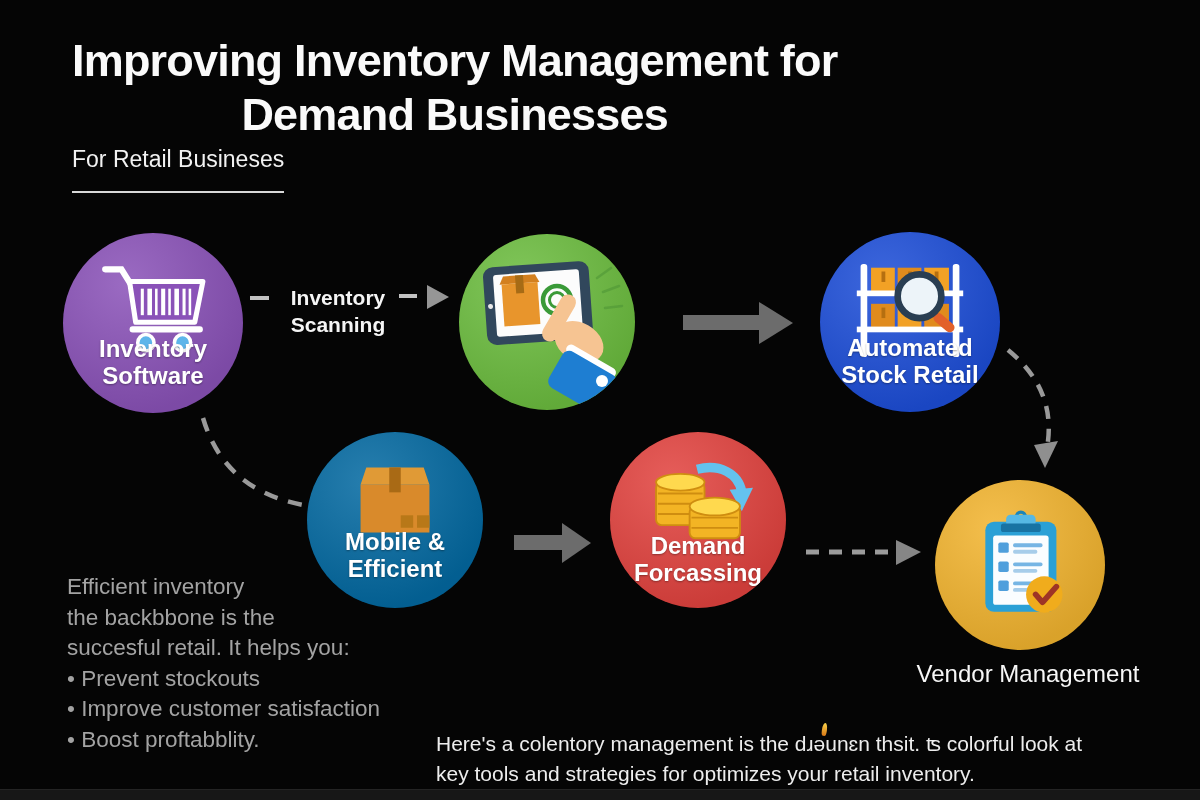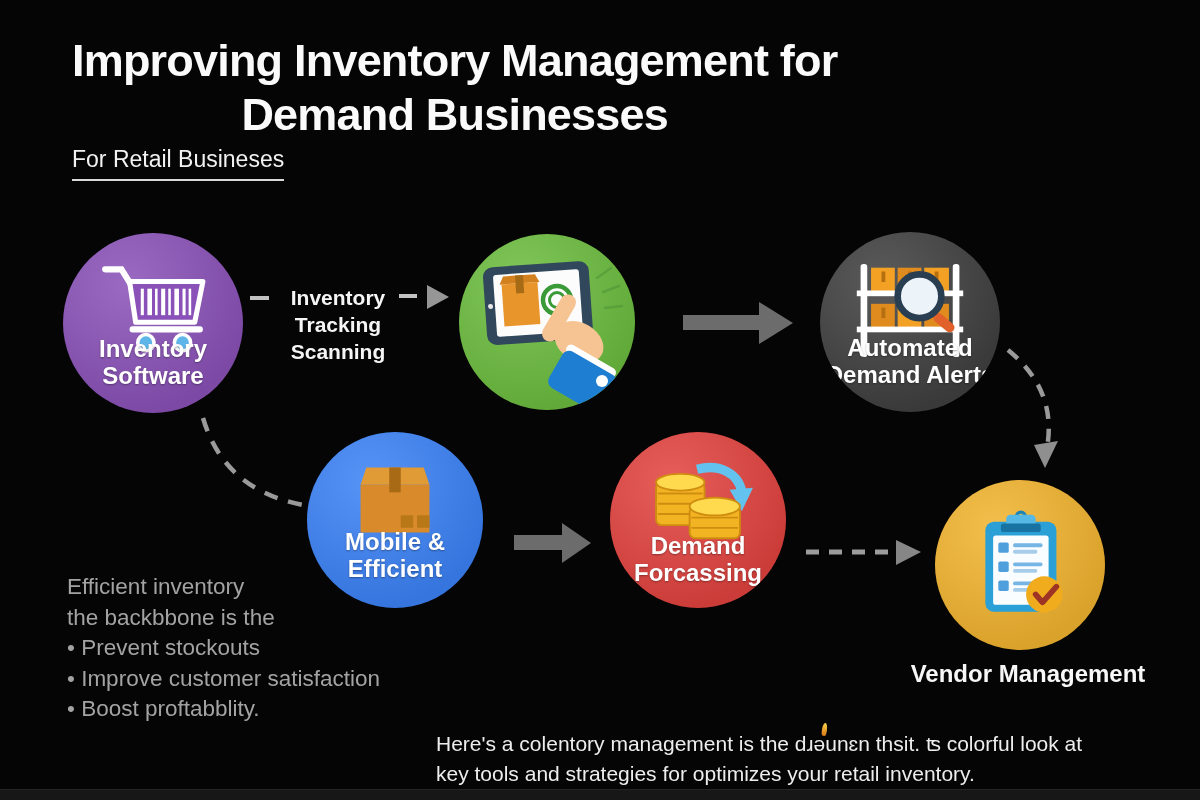--- a/index.html
+++ b/index.html
@@ -10,21 +10,21 @@
     font-family:"Liberation Sans", sans-serif;
   }
   .title {
     position:absolute; left:72px; top:34px;
     font-size:45px; font-weight:700; line-height:1.19;
     color:#fafafa; letter-spacing:-0.8px;text-align:center;
   }
   .subtitle {
     position:absolute; left:72px; top:146px;
     font-size:23px; color:#f2f2f2;
-    border-bottom:2px solid #d9d9d9; padding-bottom:6px;
+    border-bottom:2px solid #d9d9d9; padding-bottom:18px;
   }
   svg.connectors { position:absolute; left:0; top:0; z-index:1; }
   .node {
     position:absolute; border-radius:50%; overflow:hidden; z-index:2;
   }
   .node::after {
     content:""; position:absolute; inset:0; border-radius:50%;
     background:radial-gradient(circle at 35% 28%, rgba(255,255,255,.14), rgba(0,0,0,.10) 75%);
     pointer-events:none;
   }
@@ -34,21 +34,21 @@
     color:#fff; font-weight:700; font-size:24px; line-height:27px;
     text-shadow:0 1px 2px rgba(0,0,0,.35);
   }
   .edge-label {
     position:absolute; left:258px; top:284px; width:160px; z-index:3;
     text-align:center; color:#f5f5f5; font-weight:700;
     font-size:21px; line-height:27px;
   }
   .vendor-label {
     position:absolute; left:870px; top:660px; width:316px; z-index:3;
-    text-align:center; color:#f7f7f7; font-weight:700; font-size:24px;
+    text-align:center; color:#f7f7f7; font-weight:400; font-size:24px;
   }
   .benefits {
     position:absolute; left:67px; top:572px; z-index:3;
     color:#a3a3a3; font-size:22.5px; line-height:30.5px;
   }
   .footer-text {
     position:absolute; left:436px; top:729px; z-index:3;
     color:#ededed; font-size:21px; line-height:29.5px;
   }
   .flame {
@@ -106,21 +106,20 @@
       <circle cx="84" cy="82" r="8" fill="#5db5ea" stroke="#fff" stroke-width="3.5"></circle>
     </svg>
     <div class="node-label" style="top:102px;">
       <div>Inventory</div>
       <div>Software</div>
     </div>
   </div>
 
   <div class="edge-label">
     <div>Inventory</div>
-    <div>Tracking</div>
     <div>Scanning</div>
   </div>
 
   <div class="node" style="left: 459px; top: 234px; width: 176px; height: 176px; background-color: rgb(108, 189, 63);">
     <svg class="icon" style="left:0; top:0;" width="176" height="176" viewBox="0 0 176 176">
       <g opacity="0.55" stroke="#4d9436" stroke-width="2.5" stroke-linecap="round">
         <line x1="138" y1="44" x2="152" y2="34"></line>
         <line x1="144" y1="58" x2="160" y2="52"></line>
         <line x1="146" y1="74" x2="163" y2="72"></line>
       </g>
@@ -137,46 +136,46 @@
       <rect x="92" y="58" width="16" height="52" rx="8" fill="#f6c492" transform="rotate(30 100 84)"></rect>
       <ellipse cx="120" cy="108" rx="26" ry="19" fill="#f6c492" transform="rotate(30 120 108)"></ellipse>
       <g transform="rotate(30 128 142)">
         <rect x="96" y="122" width="56" height="10" rx="5" fill="#fff"></rect>
         <rect x="96" y="128" width="62" height="42" rx="8" fill="#1e7ed2"></rect>
       </g>
       <circle cx="143" cy="147" r="6" fill="#fff"></circle>
     </svg>
   </div>
 
-  <div class="node" style="left: 820px; top: 232px; width: 180px; height: 180px; background-color: #404040;">
+  <div class="node" style="left: 820px; top: 232px; width: 180px; height: 180px; background-color: #1d4ed8;">
     <svg class="icon" style="left:33px; top:26px;" width="114" height="103" viewBox="0 0 120 108">
       <rect x="19" y="10" width="25" height="25" fill="#f2a125"></rect>
       <rect x="47" y="10" width="25" height="25" fill="#e08b1d"></rect>
       <rect x="75" y="10" width="26" height="25" fill="#f2a125"></rect>
       <rect x="19" y="48" width="25" height="25" fill="#e08b1d"></rect>
       <rect x="47" y="48" width="25" height="25" fill="#f2a125"></rect>
       <rect x="75" y="48" width="26" height="25" fill="#e08b1d"></rect>
       <rect x="30" y="14" width="4" height="11" fill="#b56f10"></rect>
       <rect x="58" y="14" width="4" height="11" fill="#b56f10"></rect>
       <rect x="86" y="14" width="4" height="11" fill="#b56f10"></rect>
       <rect x="30" y="52" width="4" height="11" fill="#b56f10"></rect>
       <rect x="8" y="6" width="7" height="98" rx="3" fill="#fff"></rect>
       <rect x="105" y="6" width="7" height="98" rx="3" fill="#fff"></rect>
       <rect x="4" y="34" width="112" height="6" fill="#fff"></rect>
       <rect x="4" y="72" width="112" height="6" fill="#fff"></rect>
       <rect x="86" y="56" width="26" height="10" rx="5" fill="#e2612a" transform="rotate(40 88 60)"></rect>
       <circle cx="70" cy="40" r="23" fill="#edf4f9" stroke="#2a3e52" stroke-width="7"></circle>
     </svg>
     <div class="node-label" style="top:102px;">
       <div>Automated</div>
-      <div>Demand Alerts</div>
-    </div>
-  </div>
-
-  <div class="node" style="left: 307px; top: 432px; width: 176px; height: 176px; background-color: #3b82f6;">
+      <div>Stock Retail</div>
+    </div>
+  </div>
+
+  <div class="node" style="left: 307px; top: 432px; width: 176px; height: 176px; background-color: #0369a1;">
     <svg class="icon" style="left:38px; top:24px;" width="100" height="88" viewBox="0 0 104 92">
       <polygon points="16,30 88,30 82,12 22,12" fill="#e09a36"></polygon>
       <rect x="16" y="30" width="72" height="50" fill="#d98a2b"></rect>
       <rect x="46" y="12" width="12" height="26" fill="#a96a15"></rect>
       <rect x="58" y="62" width="13" height="13" fill="#b87818"></rect>
       <rect x="75" y="62" width="13" height="13" fill="#b87818"></rect>
     </svg>
     <div class="node-label" style="top:96px;">
       <div>Mobile &amp;</div>
       <div>Efficient</div>
@@ -224,20 +223,21 @@
       <circle cx="88" cy="100" r="21" fill="#f0ac1c"></circle>
       <path d="M78 100 l8 9 l16 -18" stroke="#9e3426" stroke-width="6.5" fill="none" stroke-linecap="round" stroke-linejoin="round"></path>
     </svg>
   </div>
 
   <div class="vendor-label">Vendor Management</div>
 
   <div class="benefits">
     <div>Efficient inventory</div>
     <div>the backbbone is the</div>
+    <div>succesful retail. It helps you:</div>
     <div>• Prevent stockouts</div>
     <div>• Improve customer satisfaction</div>
     <div>• Boost proftabblity.</div>
   </div>
 
   <div class="footer-text">
     <span class="flame"></span>
     <div>Here's a colentory management is the dɹəunɛn thsit. ʦ colorful look at</div>
     <div>key tools and strategies for optimizes your retail inventory.</div>
   </div>

